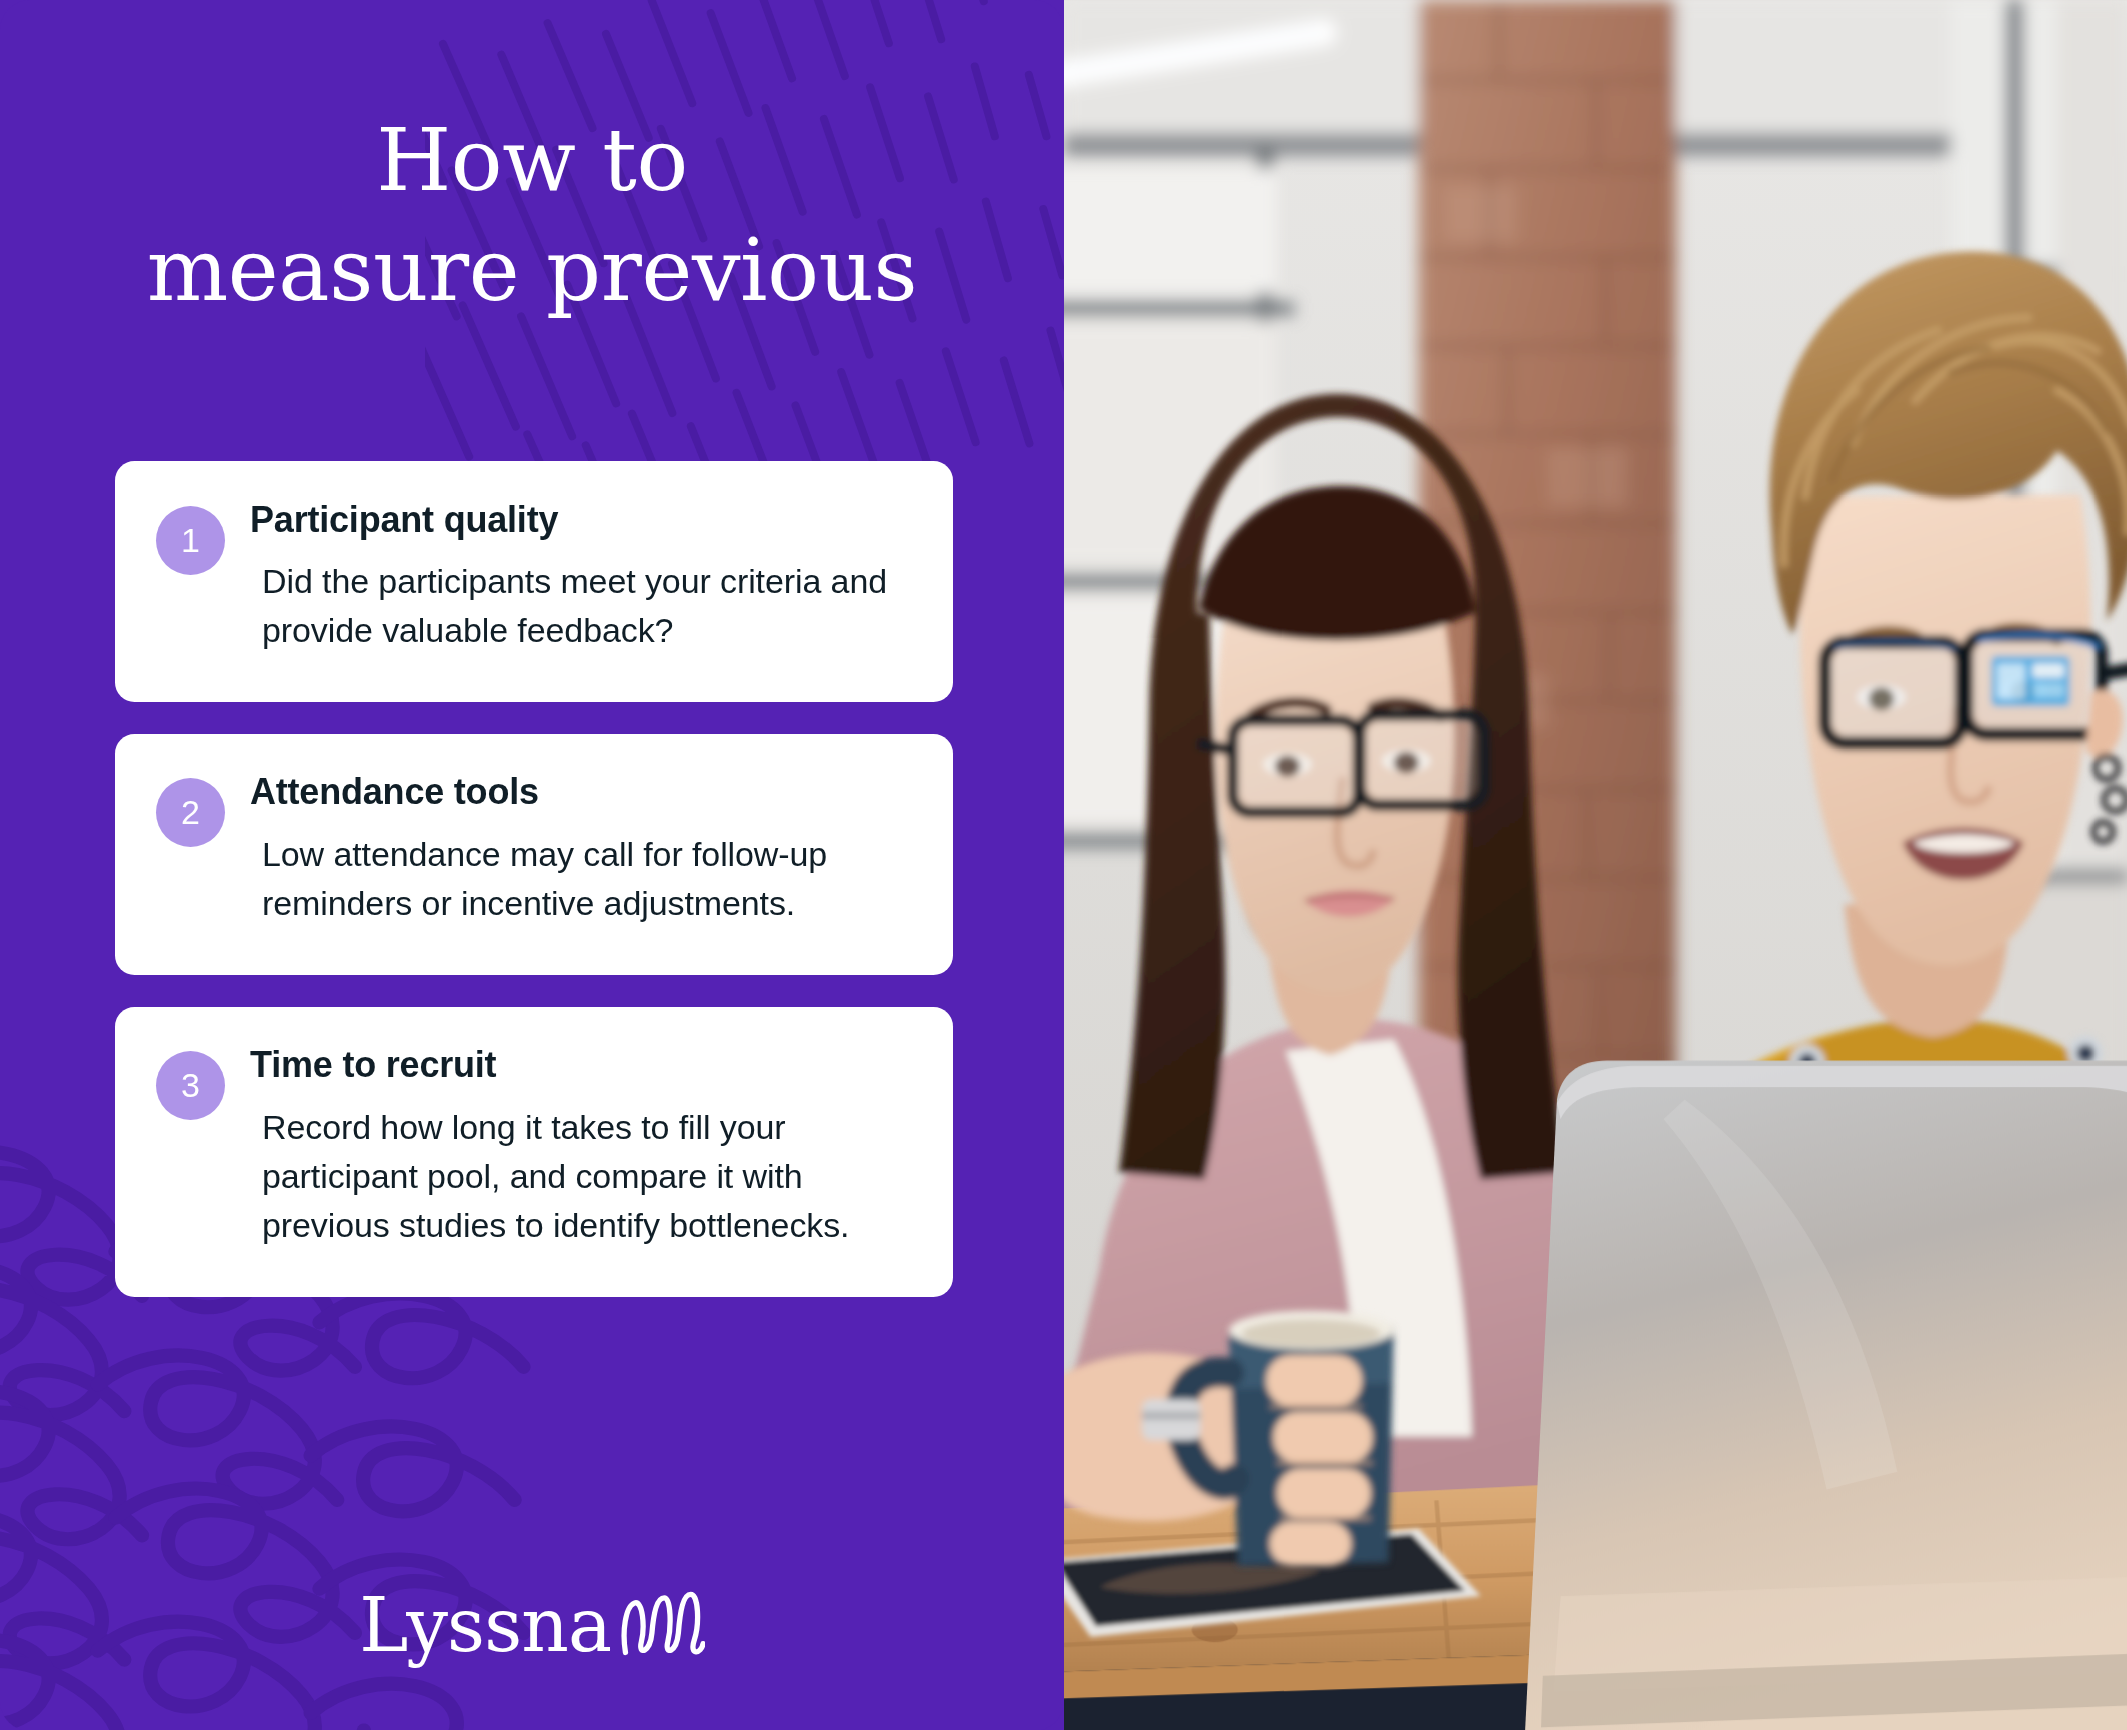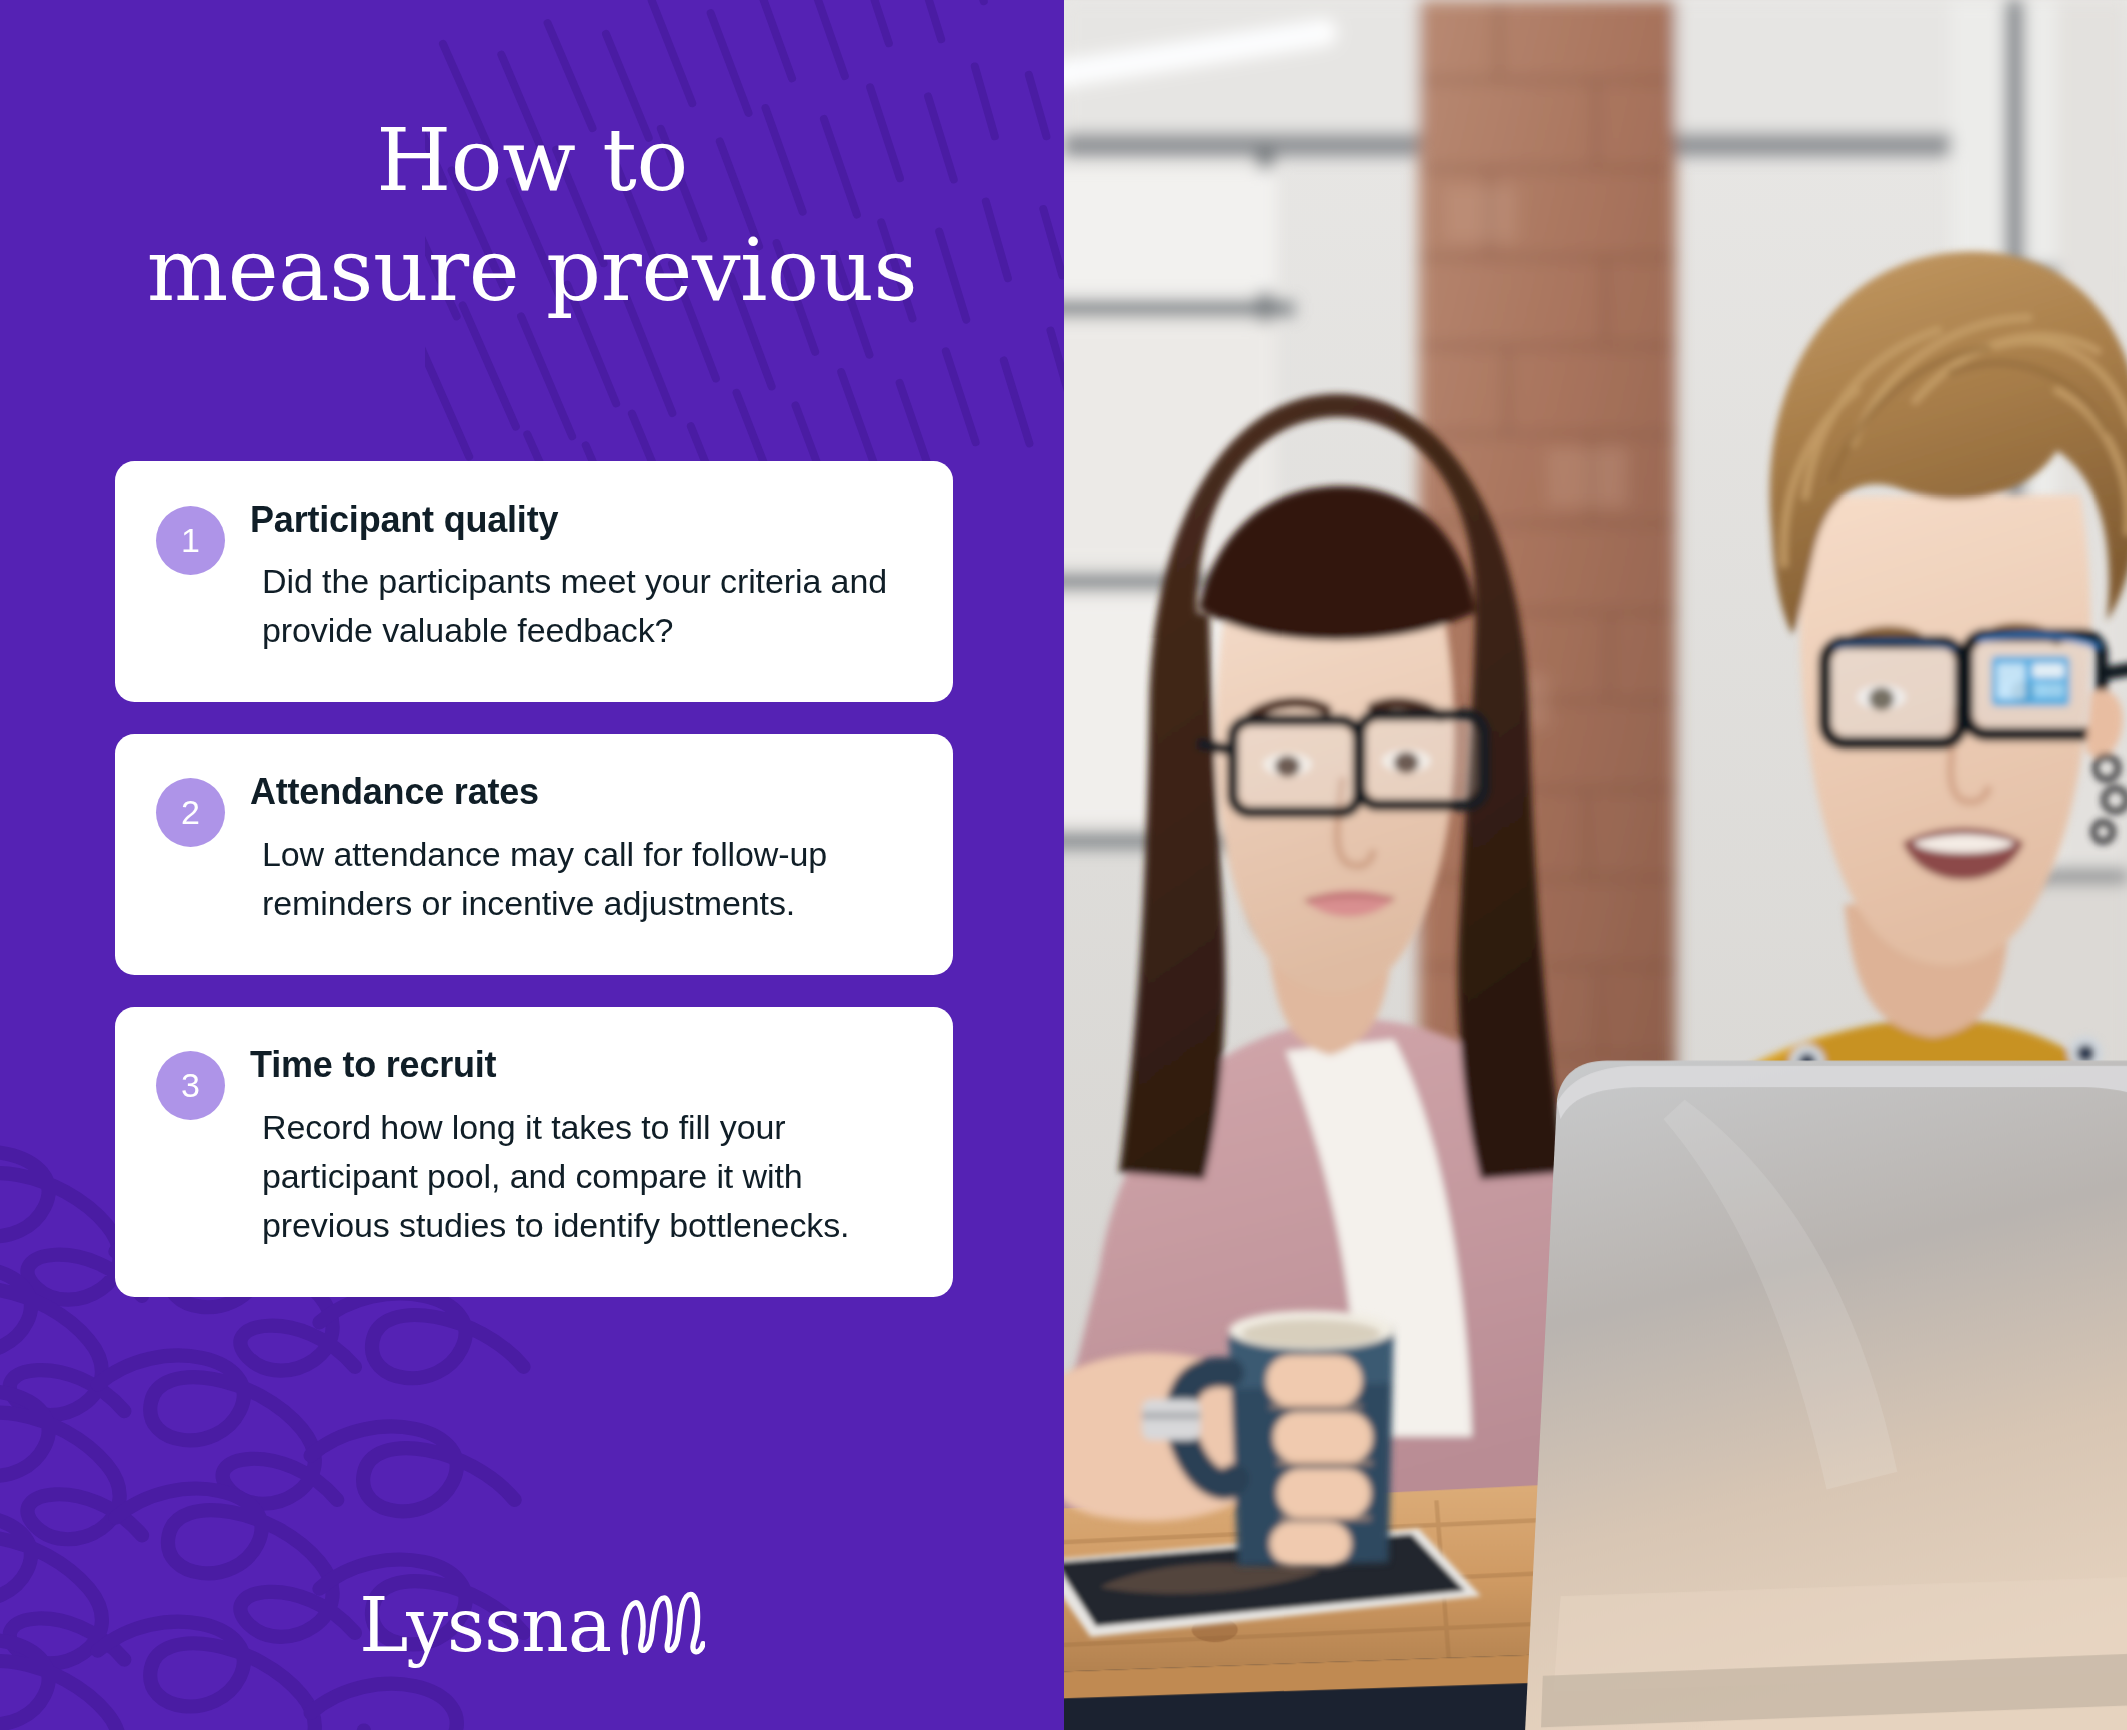--- a/index.html
+++ b/index.html
@@ -17,20 +17,21 @@
   }
 
   
   #left-panel {
     position: absolute;
     left: 0; top: 0;
     width: 1064px;
     height: 1731px;
     background: #5522B4;
     overflow: hidden;
+    border-radius: 30px;
   }
 
   
   .hatch-deco {
     position: absolute;
     right: -35px;
     top: -26.6px;
     width: 674px;
     height: 567px;
     pointer-events: none;
@@ -278,21 +279,21 @@
         <div class="badge">1</div>
         <div class="card-body">
           <div class="card-title">Participant quality</div>
           <p class="card-para">Did the participants meet your criteria and provide valuable feedback?</p>
         </div>
       </div>
 
       <div class="card">
         <div class="badge">2</div>
         <div class="card-body">
-          <div class="card-title">Attendance rates</div>
+          <div class="card-title">Attendance tools</div>
           <p class="card-para">Low attendance may call for follow-up reminders or incentive adjustments.</p>
         </div>
       </div>
 
       <div class="card">
         <div class="badge">3</div>
         <div class="card-body">
           <div class="card-title">Time to recruit</div>
           <p class="card-para">Record how long it takes to fill your participant pool, and compare it with previous studies to identify bottlenecks.</p>
         </div>

